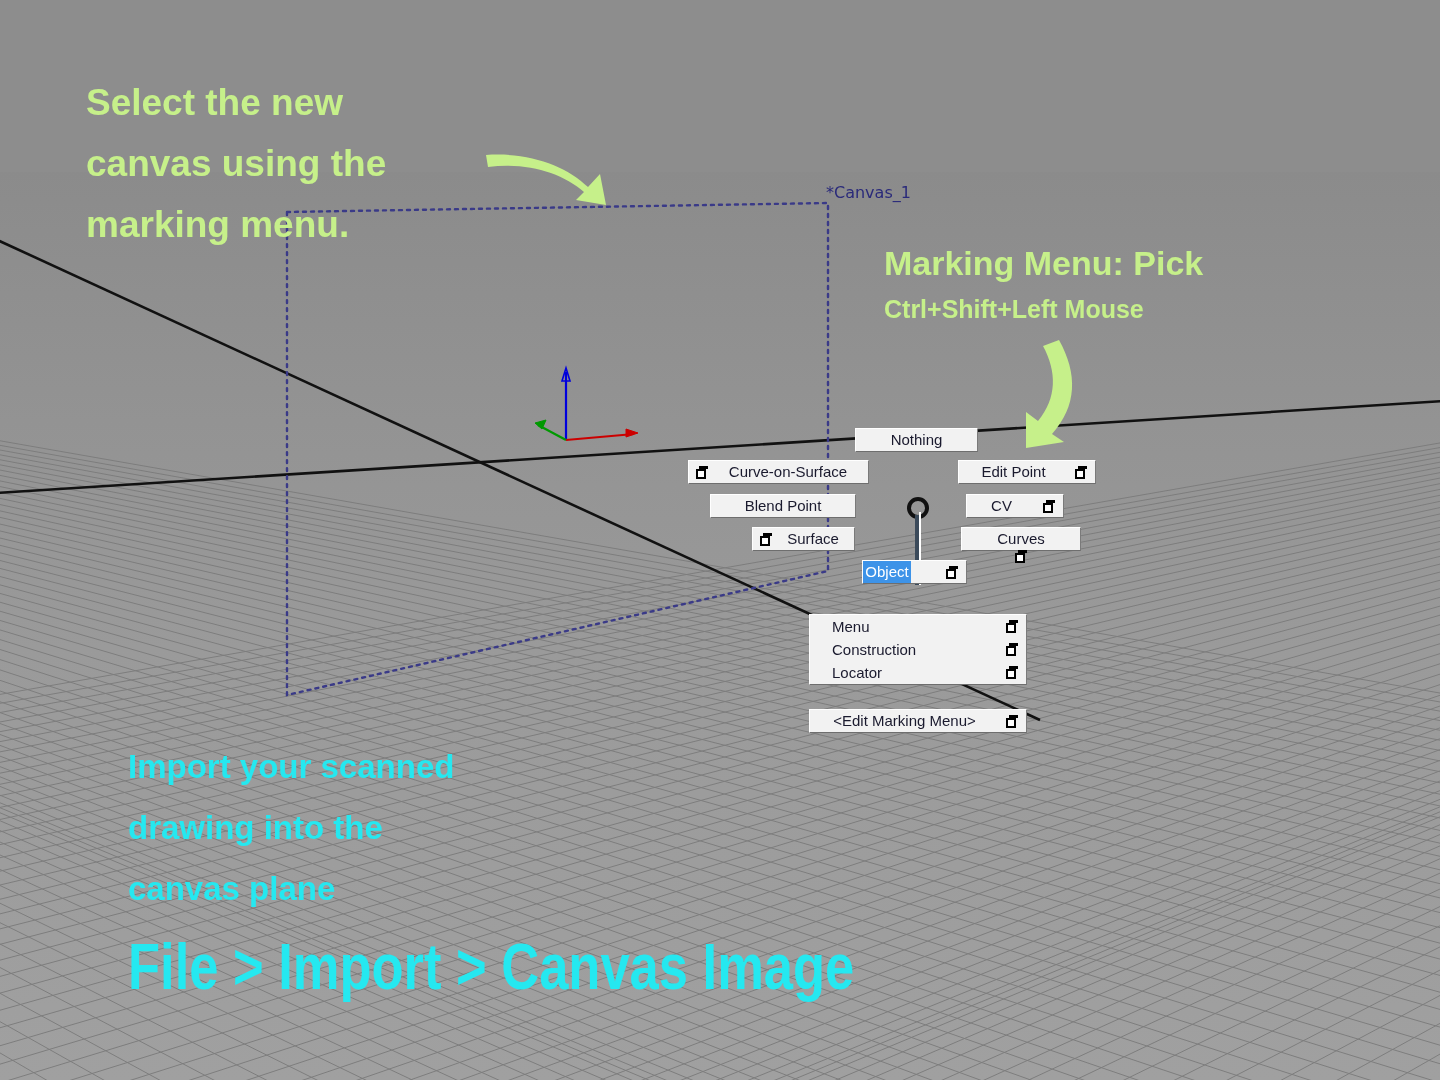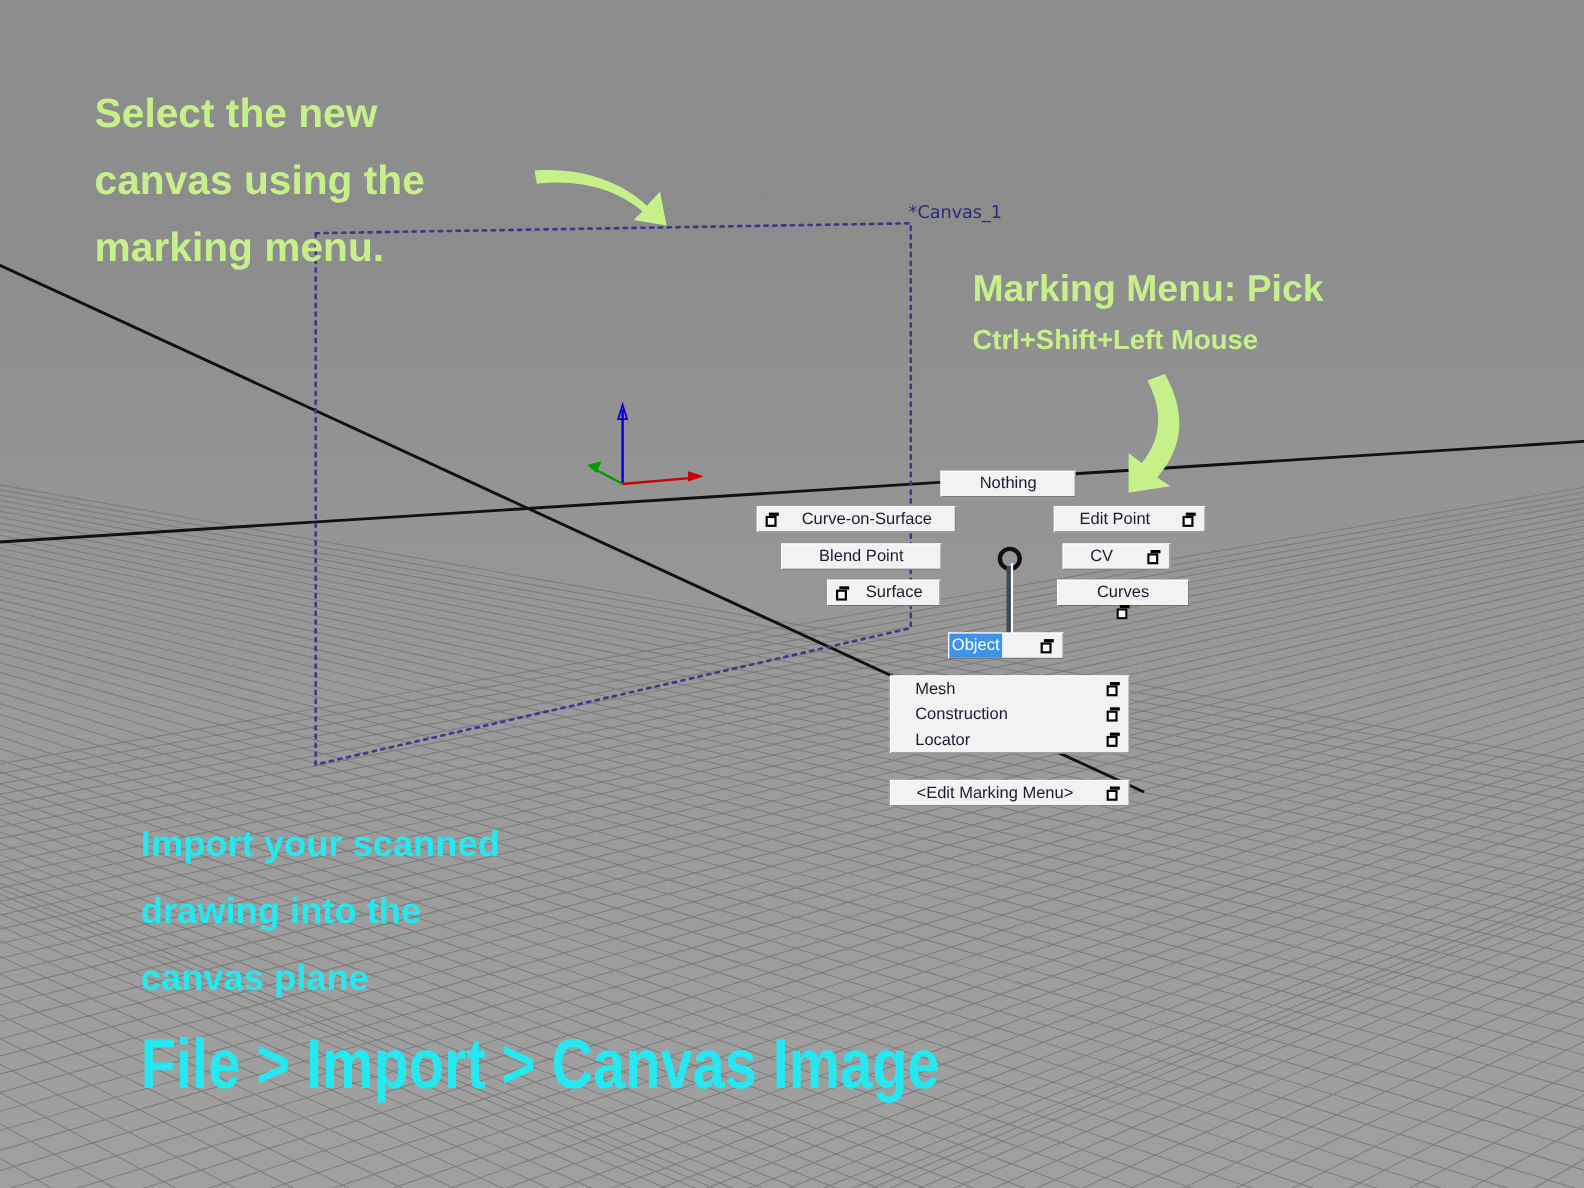--- a/index.html
+++ b/index.html
@@ -438,28 +438,28 @@
   <div class="mm-item" style="left:966px; top:494px; width:98px;">
     <span class="lbl">CV</span>
     <span class="optbox"></span>
   </div>
 
   <div class="mm-item" style="left:961px; top:527px; width:120px;flex-direction:column;">
     <span class="lbl">Curves</span>
     <span class="optbox"></span>
   </div>
 
-  <div class="mm-item selected" style="left:862px; top:575px; width:105px; padding:0;gap:28px;">
+  <div class="mm-item selected" style="left:862px; top:560px; width:105px; padding:0;gap:28px;">
     <span class="hl">Object</span>
     <span class="optbox"></span>
   </div>
 
   <div class="mm-panel" style="left:809px; top:614px; width:218px; height:71px;">
     <div class="mm-row">
-      <span class="rowlbl">Mesh</span>
+      <span class="rowlbl">Menu</span>
       <span class="optbox"></span>
     </div>
     <div class="mm-row">
       <span class="rowlbl">Construction</span>
       <span class="optbox"></span>
     </div>
     <div class="mm-row">
       <span class="rowlbl">Locator</span>
       <span class="optbox"></span>
     </div>

